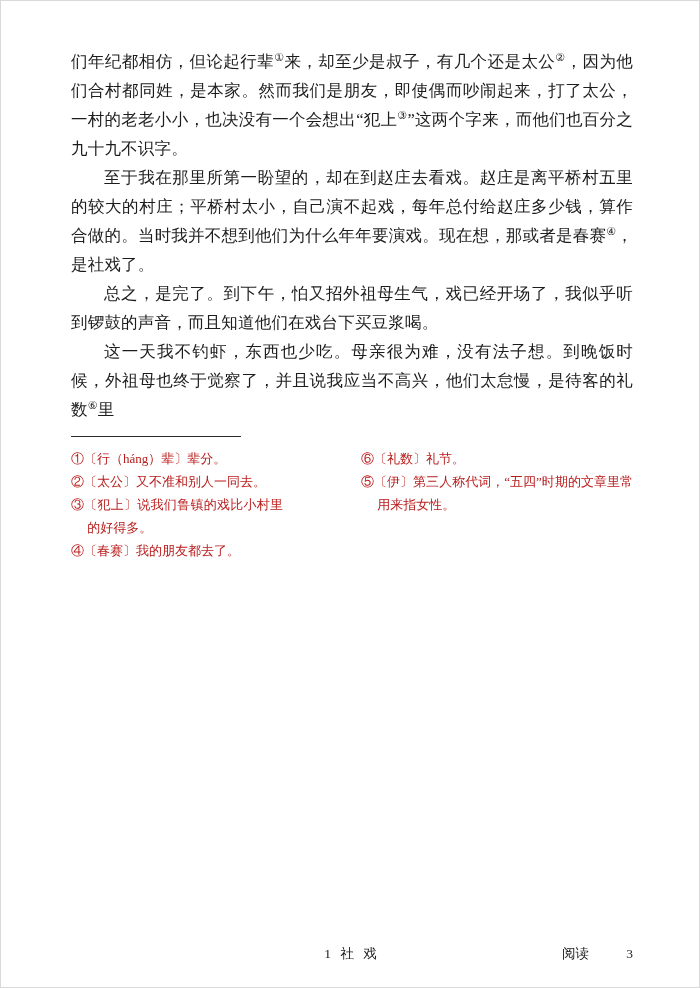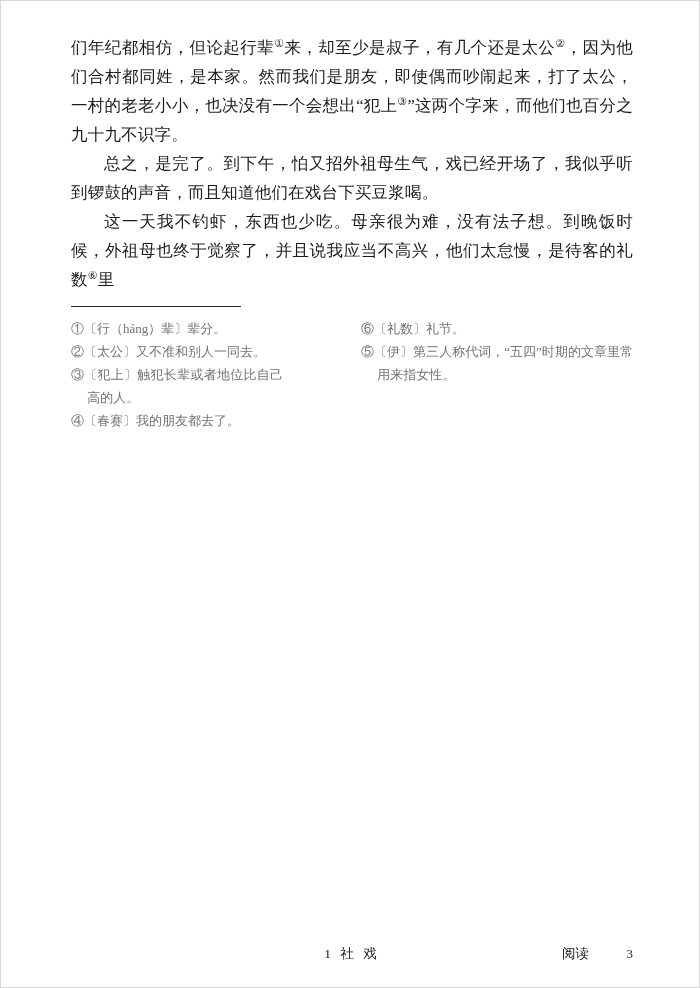--- a/index.html
+++ b/index.html
@@ -6,21 +6,21 @@
   html, body { background: #e9e9e9; }
   .page {
     width: 700px;
     height: 988px;
     margin: 0 auto;
     background: #ffffff;
     border: 1px solid #d9d9d9;
     position: relative;
     font-family: "Liberation Serif", "DejaVu Serif", serif;
     color: #1c1c1c;
-    padding: 32px 66px 0 70px;
+    padding: 46px 66px 0 70px;
     overflow: hidden;
   }
   .body-text {
     font-size: 16.5px;
     line-height: 29px;
     text-align: justify;
     letter-spacing: 0.2px;
   }
   .par { text-indent: 2em; }
   .par.first { text-indent: 0; }
@@ -32,21 +32,21 @@
   .footnote-rule {
     width: 170px;
     height: 1px;
     background: #2a2a2a;
     margin: 12px 0 10px 0;
   }
   .footnotes {
     display: flex;
     font-size: 13px;
     line-height: 23px;
-    color: #737373;
+    color: #b91c1c;
   }
   .fn-col-left { width: 212px; flex: none; }
   .fn-col-right { width: 272px; margin-left: auto; flex: none; }
   .fn {
     padding-left: 1.25em;
     text-indent: -1.25em;
     text-align: justify;
   }
   .page-footer {
     position: absolute;
@@ -70,31 +70,32 @@
   }
   .footer-section { margin-right: 34px; margin-left: 40px; }
 </style>
 </head>
 <body>
 
 <div class="page">
 
   <main class="body-text">
     <p class="par first">们年纪都相仿，但论起行辈<sup>①</sup>来，却至少是叔子，有几个还是太公<sup>②</sup>，因为他们合村都同姓，是本家。然而我们是朋友，即使偶而吵闹起来，打了太公，一村的老老小小，也决没有一个会想出“犯上<sup>③</sup>”这两个字来，而他们也百分之九十九不识字。</p>
+    <p class="par">至于我在那里所第一盼望的，却在到赵庄去看戏。赵庄是离平桥村五里的较大的村庄；平桥村太小，自己演不起戏，每年总付给赵庄多少钱，算作合做的。当时我并不想到他们为什么年年要演戏。现在想，那或者是春赛<sup>④</sup>，是社戏了。</p>
     <p class="par">总之，是完了。到下午，怕又招外祖母生气，戏已经开场了，我似乎听到锣鼓的声音，而且知道他们在戏台下买豆浆喝。</p>
     <p class="par">这一天我不钓虾，东西也少吃。母亲很为难，没有法子想。到晚饭时候，外祖母也终于觉察了，并且说我应当不高兴，他们太怠慢，是待客的礼数<sup>⑥</sup>里</p>
   </main>
 
   <div class="footnote-rule"></div>
 
   <div class="footnotes">
     <div class="fn-col-left">
       <p class="fn">①〔行（háng）辈〕辈分。</p>
       <p class="fn">②〔太公〕又不准和别人一同去。</p>
-      <p class="fn">③〔犯上〕触犯长辈或者地位比自己高的人。</p>
+      <p class="fn">③〔犯上〕说我们鲁镇的戏比小村里的好得多。</p>
       <p class="fn">④〔春赛〕我的朋友都去了。</p>
     </div>
     <div class="fn-col-right">
       <p class="fn">⑥〔礼数〕礼节。</p>
       <p class="fn">⑤〔伊〕第三人称代词，“五四”时期的文章里常用来指女性。</p>
     </div>
   </div>
 
   <footer class="page-footer">
     <span class="footer-lesson">1 社 戏</span>

